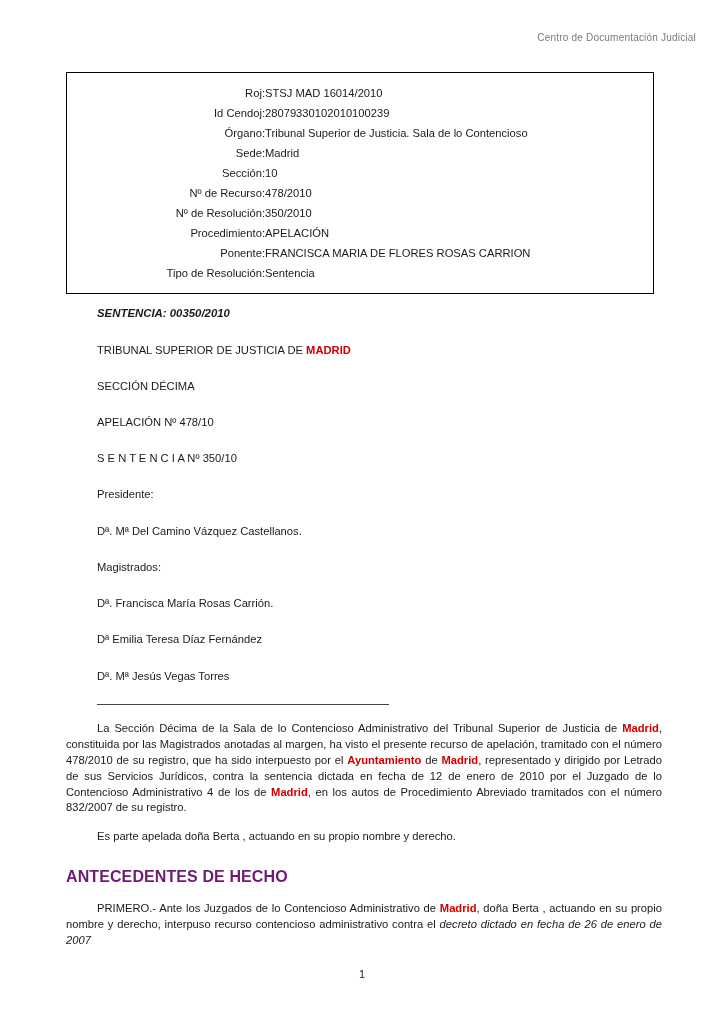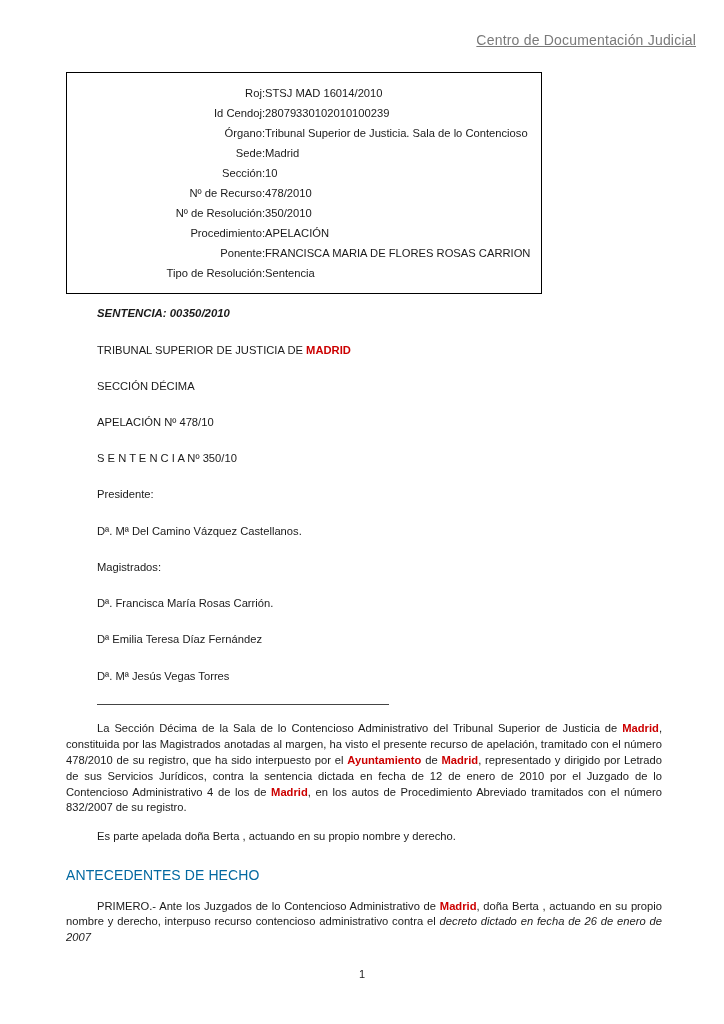--- a/index.html
+++ b/index.html
@@ -18,30 +18,29 @@
   .page {
     position: relative;
     width: 724px;
     height: 1024px;
     box-sizing: border-box;
   }
   .header-right {
     position: absolute;
     top: 32px;
     right: 28px;
-    font-size: 14px;
+    font-size: 10px;
     color: #7a7a7a;
     letter-spacing: 0.2px;
-    text-decoration: underline;
   }
   .meta-box {
     position: absolute;
     left: 66px;
     top: 72px;
-    width: 476px;
+    width: 588px;
     border: 1px solid #000000;
     box-sizing: border-box;
     padding: 10px 0 10px 0;
   }
   table.meta {
     border-collapse: collapse;
     width: 100%;
     font-size: 11.2px;
     color: #1a1a1a;
   }
@@ -88,23 +87,23 @@
   .para {
     text-align: justify;
     margin: 0 0 13px 0;
     width: 596px;
     line-height: 1.42;
   }
   .para.first-indent {
     text-indent: 31px;
   }
   .ah {
-    color: #0369a1;
-    font-weight: normal;
-    font-size: 14px;
+    color: #701a75;
+    font-weight: bold;
+    font-size: 16px;
     margin: 20px 0 13px 0;
     letter-spacing: 0.1px;
   }
   .red {
     color: #cc0000;
     font-weight: bold;
   }
   .ital {
     font-style: italic;
   }

